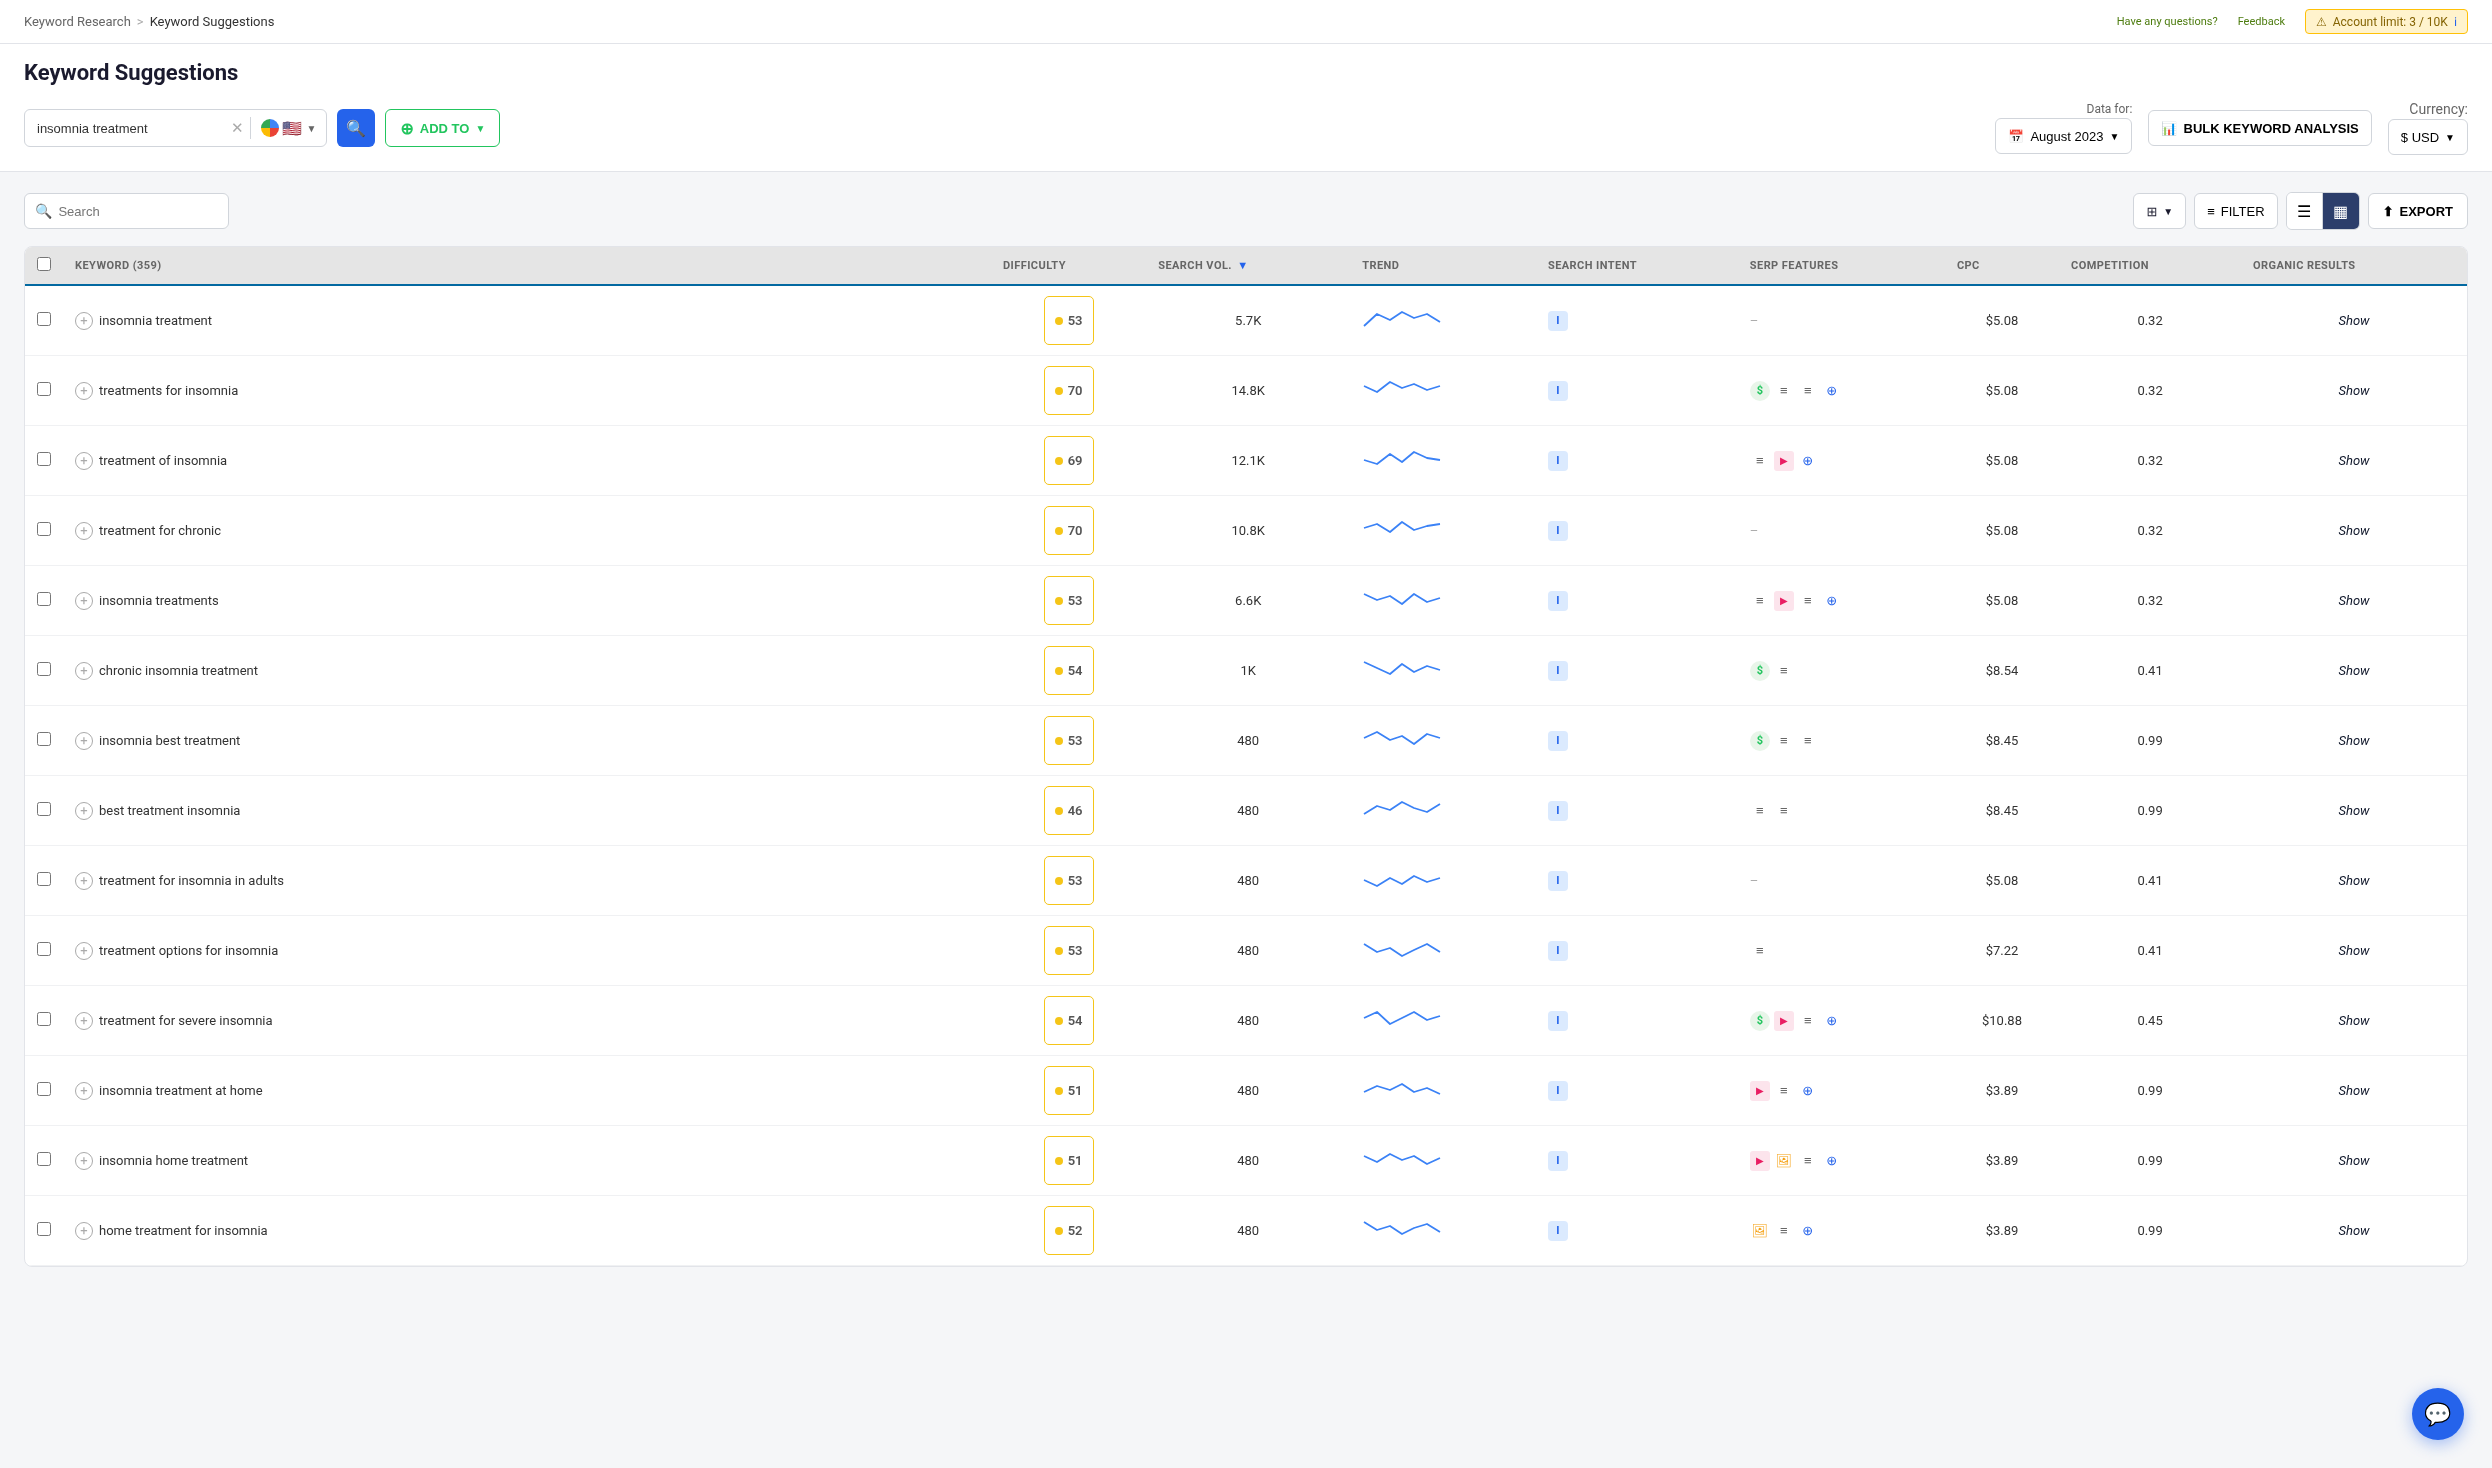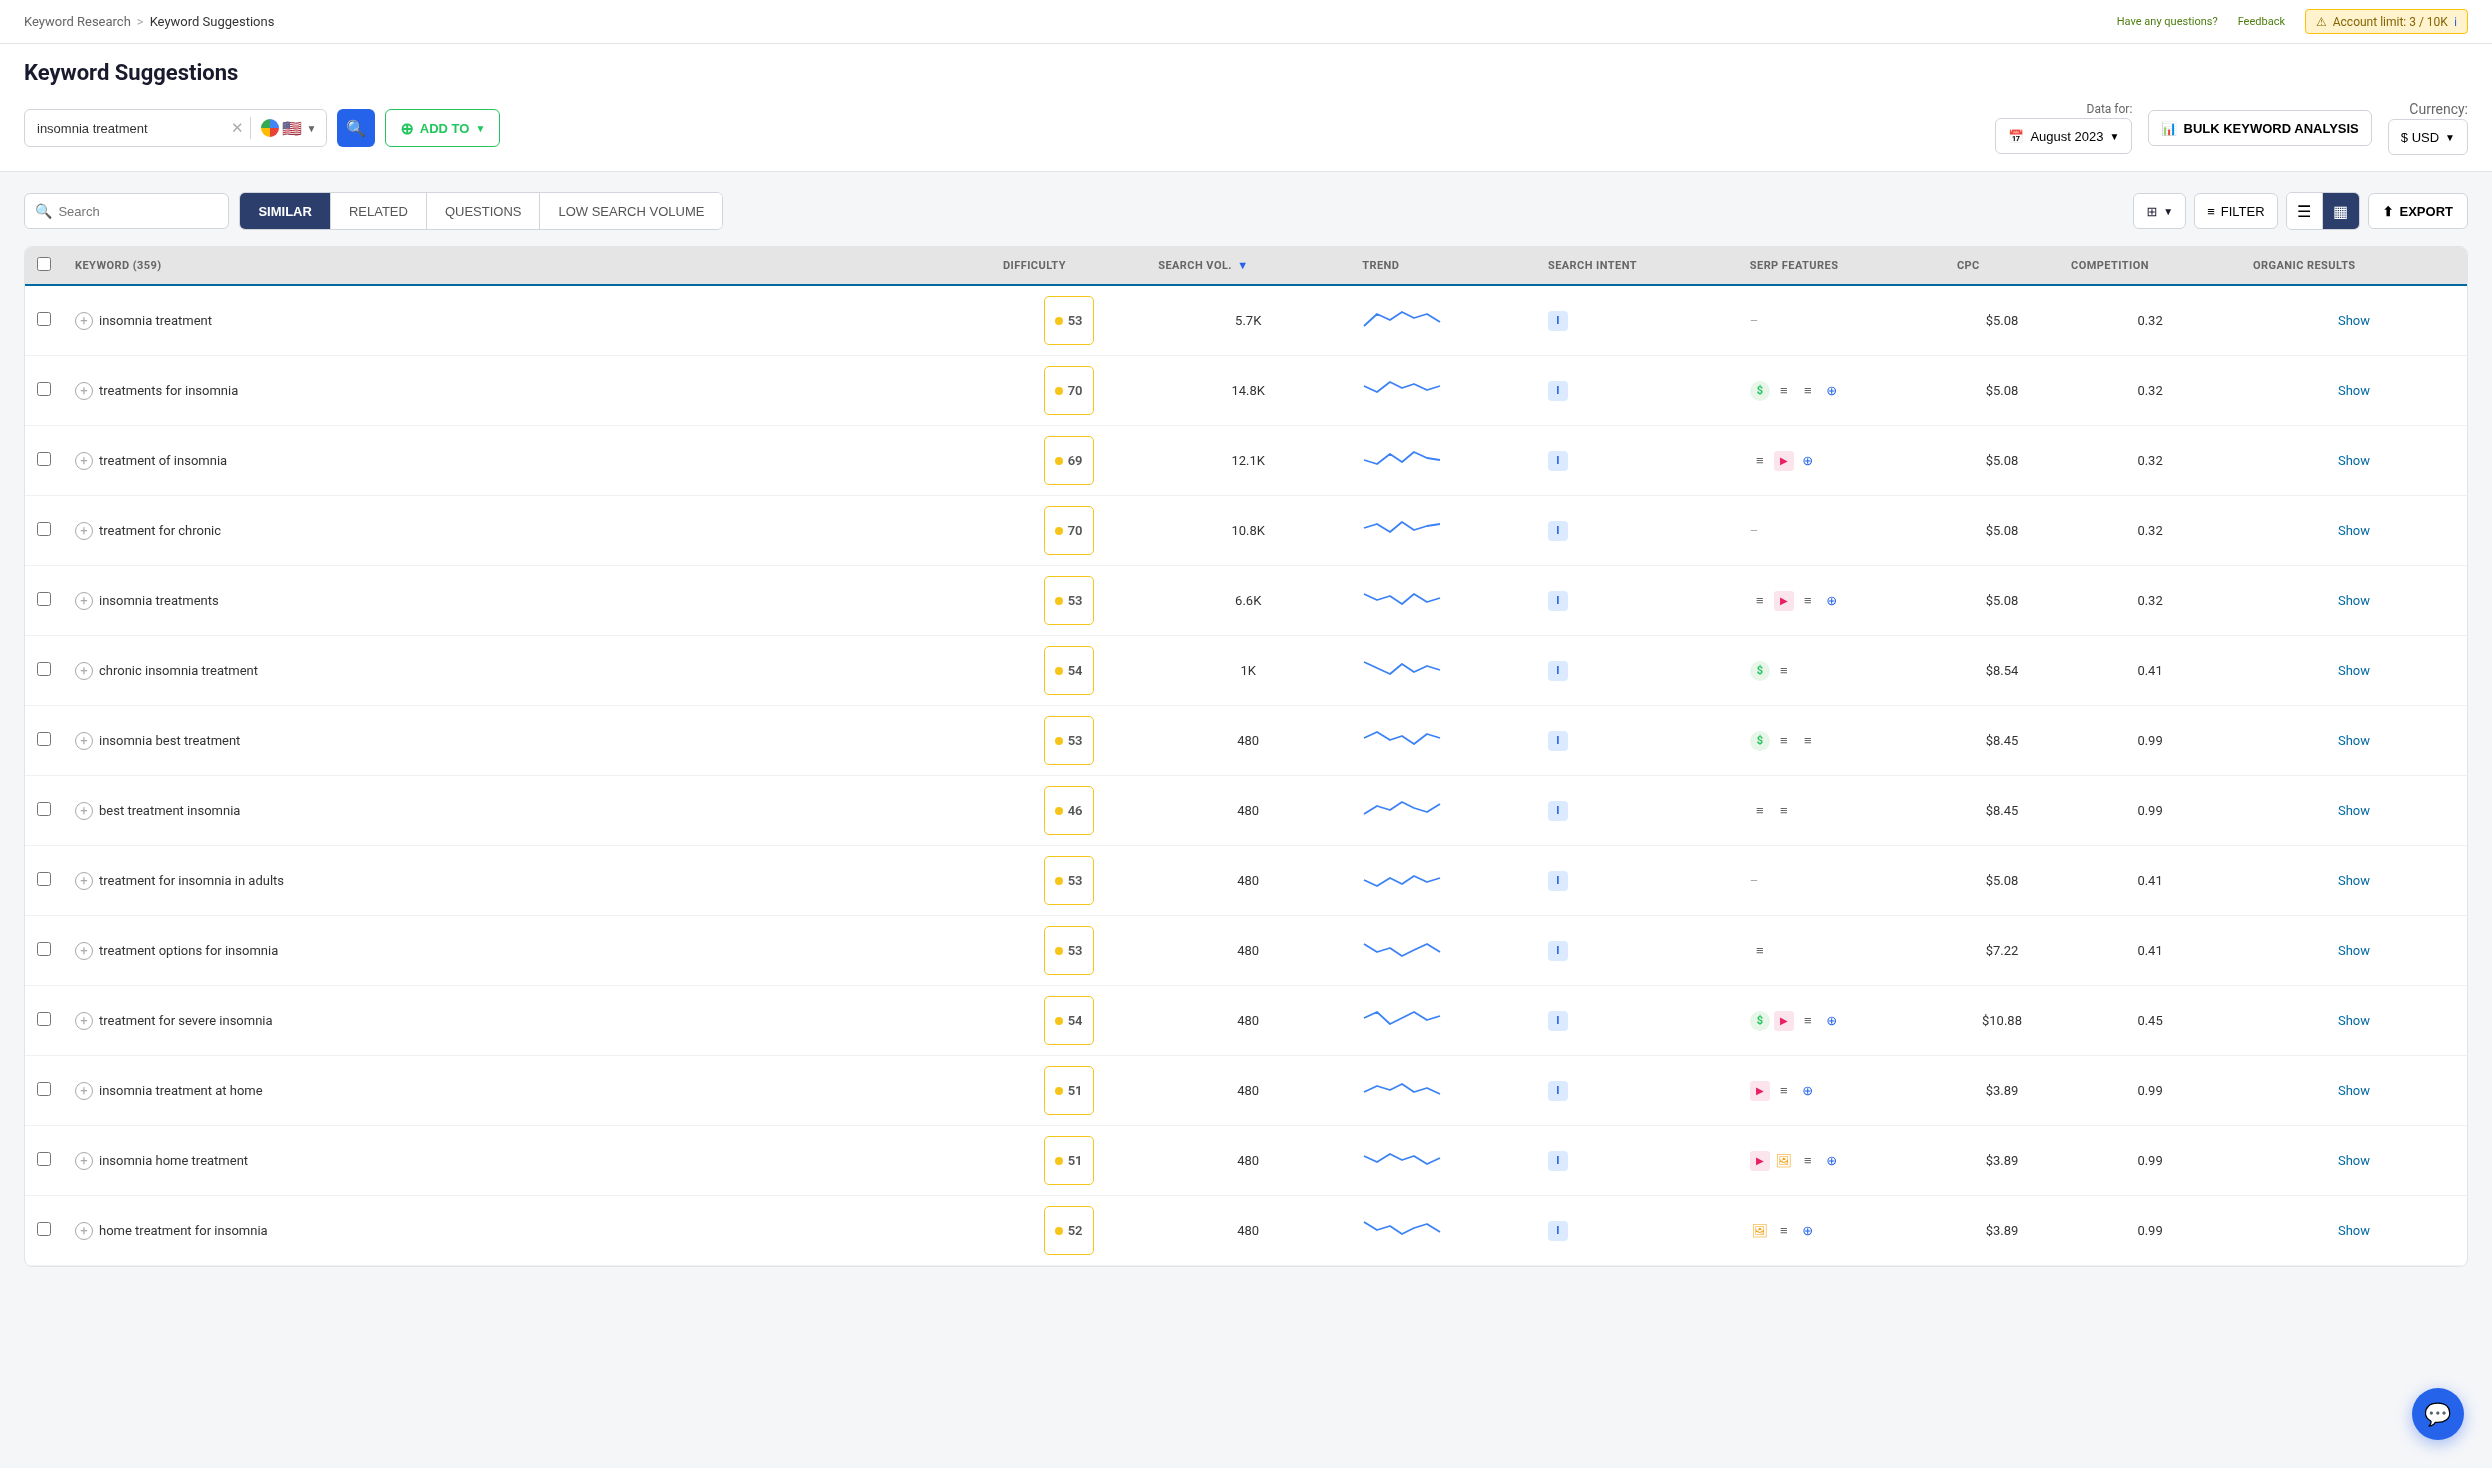--- a/index.html
+++ b/index.html
@@ -176,21 +176,21 @@
     .serp-icon {
       width: 20px; height: 20px; display: flex; align-items: center; justify-content: center;
       font-size: 13px; color: #555;
     }
     .serp-icon.dollar { background: #e8f5e9; border-radius: 50%; color: #22c55e; font-size: 11px; font-weight: 700; }
     .serp-icon.video { background: #fce4ec; border-radius: 3px; color: #e91e63; font-size: 10px; }
     .serp-icon.list { color: #666; }
     .serp-icon.network { color: #2563eb; }
     .serp-icon.image-icon { color: #f59e0b; }
 
-    .show-link { color: #0369a1; text-decoration: none; cursor: pointer; font-size: 13px; }
+    .show-link { color: #0f172a; text-decoration: none; cursor: pointer; font-size: 13px; font-style: italic; }
 
     
     .chat-bubble {
       position: fixed; bottom: 28px; right: 28px;
       width: 52px; height: 52px; border-radius: 50%;
       background: #2563eb; color: #fff; font-size: 22px;
       display: flex; align-items: center; justify-content: center;
       cursor: pointer; box-shadow: 0 4px 16px rgba(37,99,235,0.4);
       z-index: 999;
     }
@@ -262,26 +262,20 @@
   </div>
 </div>
 
 <div class="content-area">
 
   <div class="filter-bar">
     <div class="filter-left">
       <div class="filter-search-wrap">
         <span style="color:#aaa;font-size:14px;">🔍</span>
         <input type="text" placeholder="Search" style="">
-      </div>
-      <div class="tab-group">
-        <button class="tab-btn active">SIMILAR</button>
-        <button class="tab-btn">RELATED</button>
-        <button class="tab-btn">QUESTIONS</button>
-        <button class="tab-btn">LOW SEARCH VOLUME</button>
       </div>
     </div>
     <div class="filter-right">
       <div class="icon-btn">
         <span>⊞</span>
         <span style="font-size:10px;">▼</span>
       </div>
       <button class="icon-btn">
         <span>≡</span>
         <span>FILTER</span>

